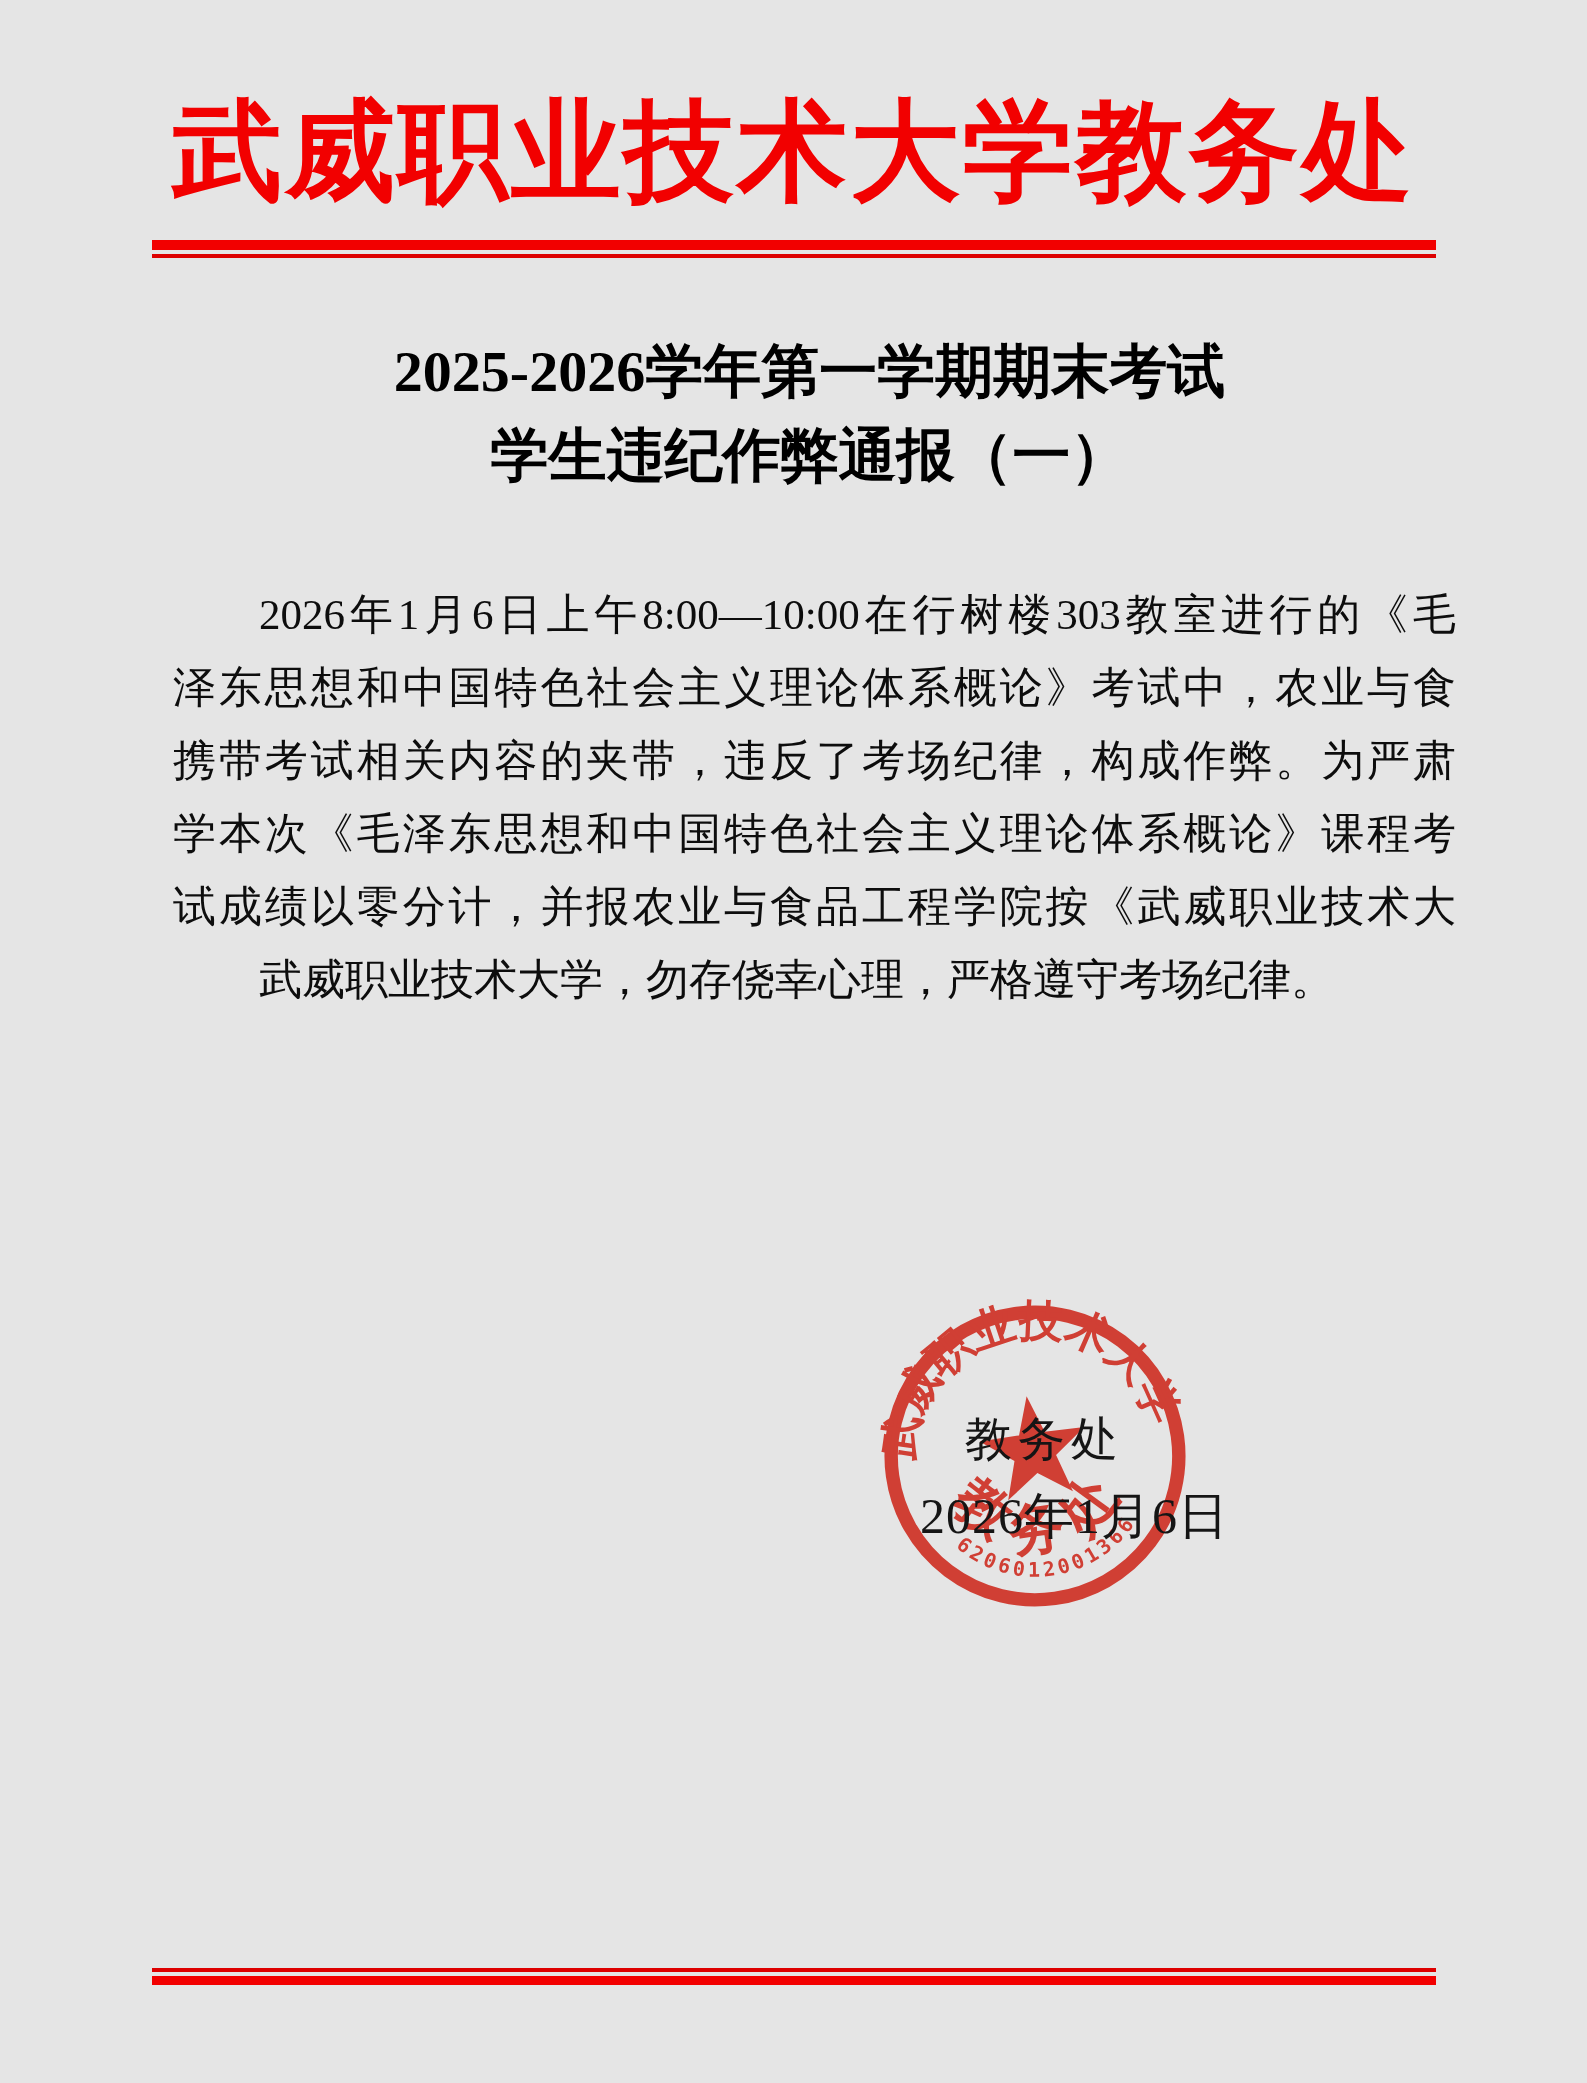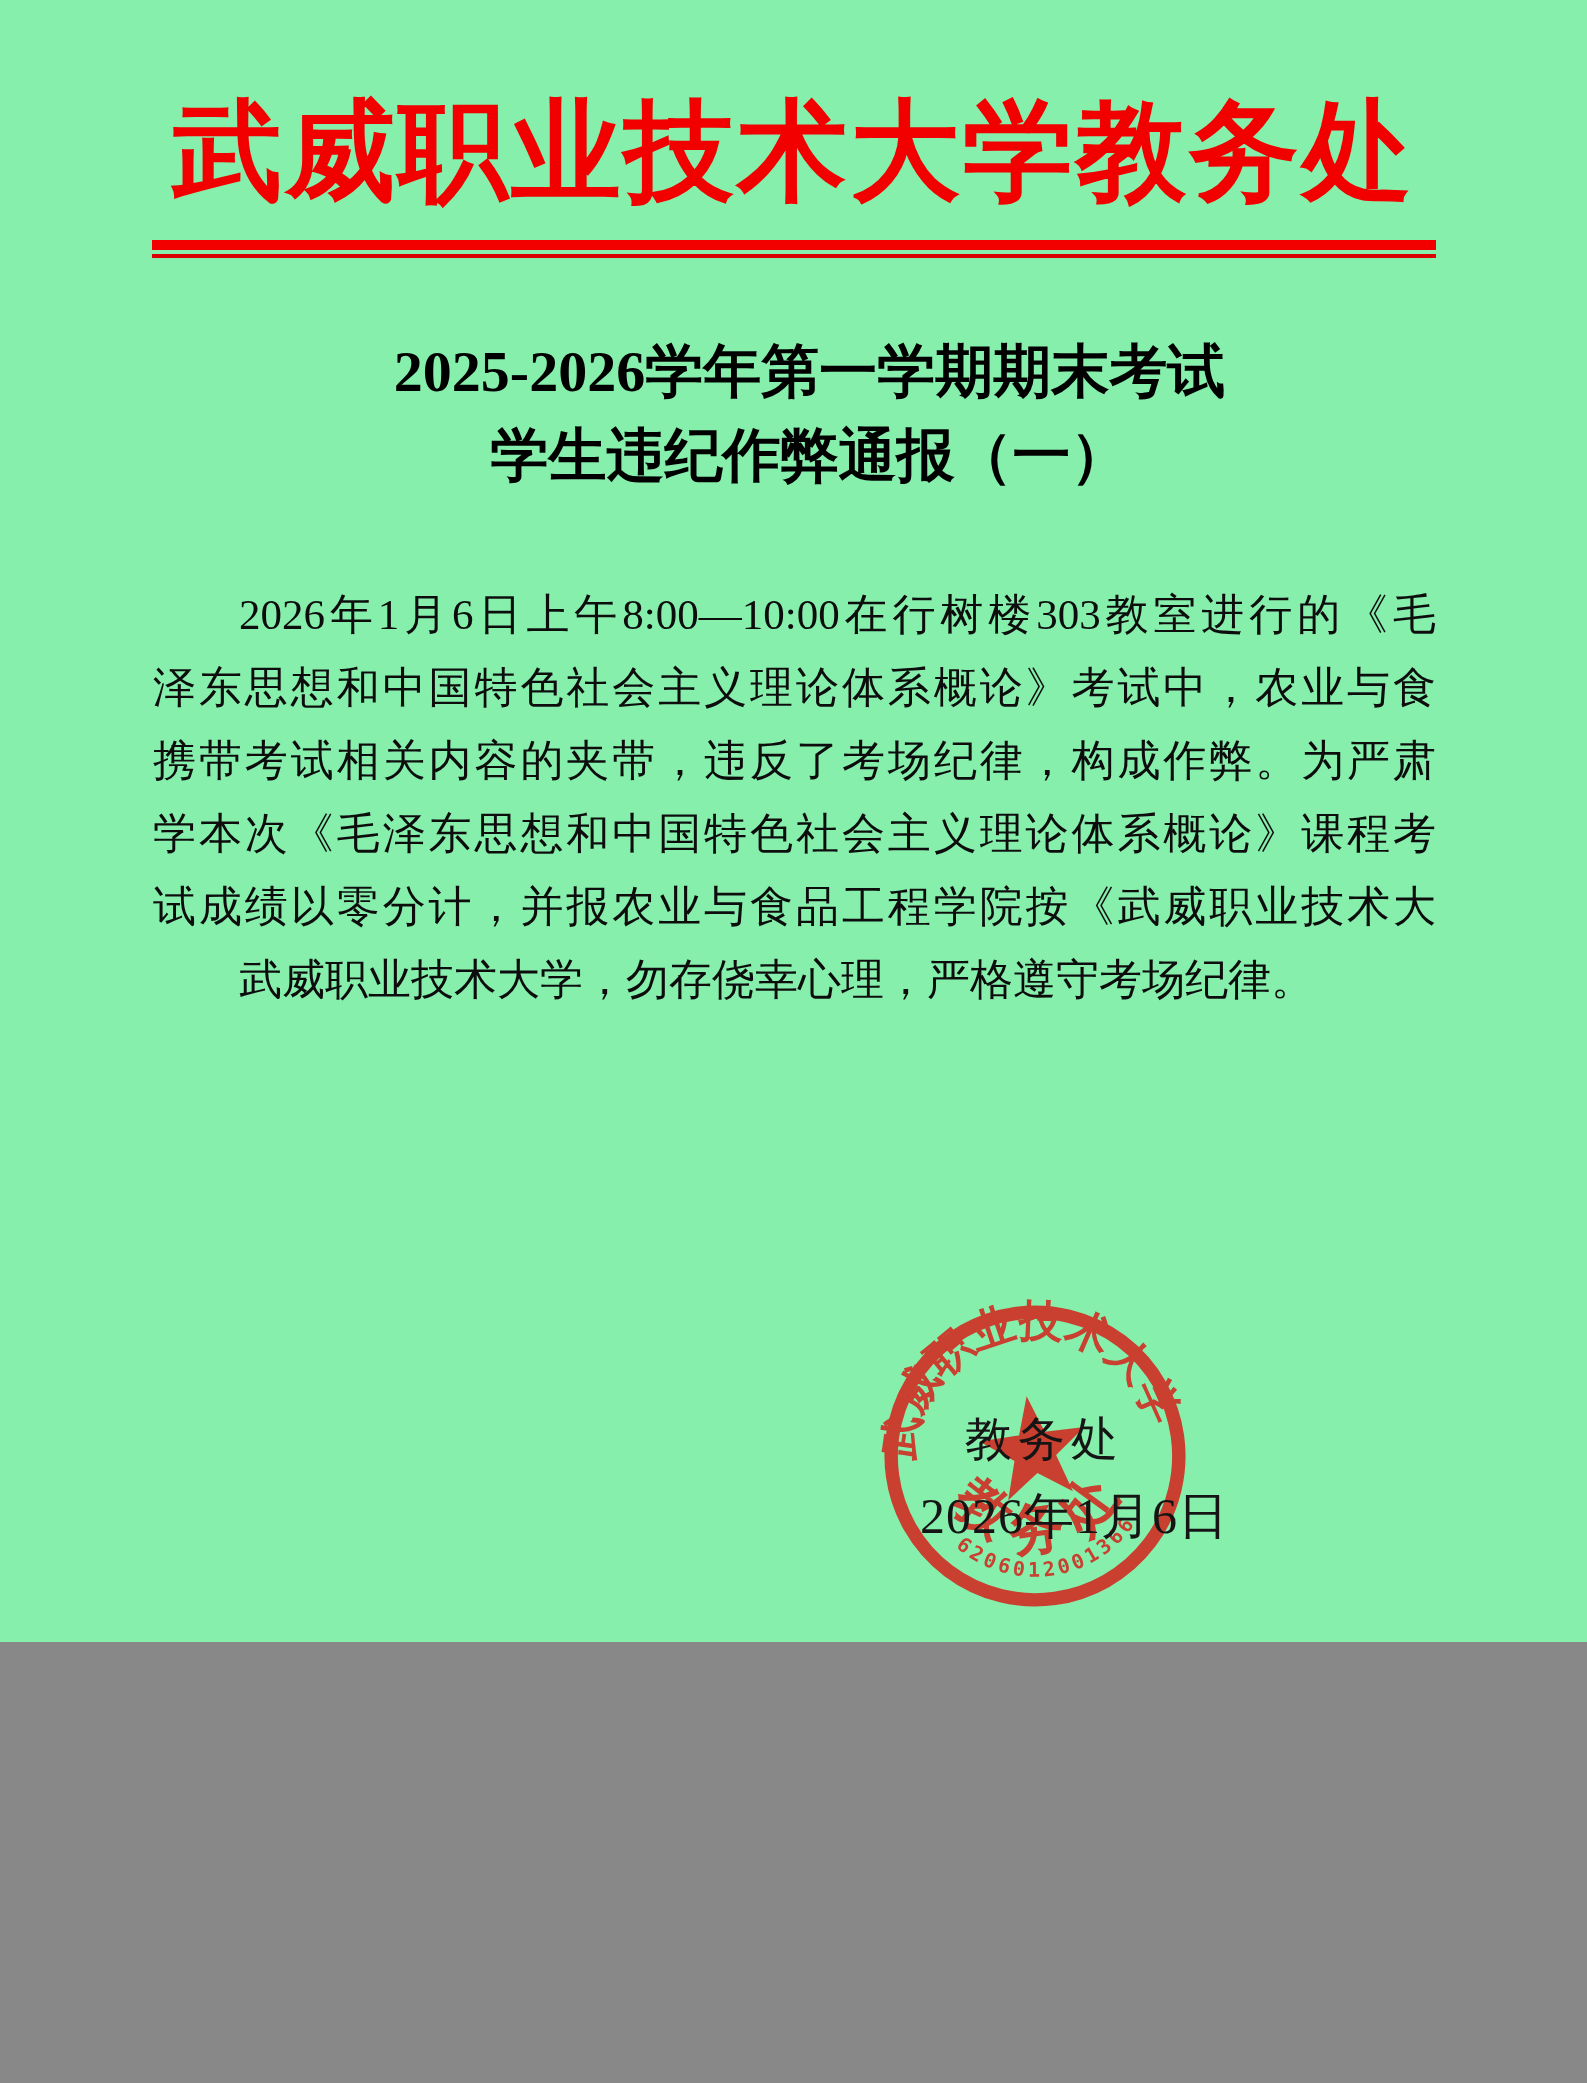--- a/index.html
+++ b/index.html
@@ -1,22 +1,22 @@
 <!DOCTYPE html>
 <html><head>
 <meta charset="utf-8">
 <style>
   html, body { margin: 0; padding: 0; background: #888; }
   * { box-sizing: border-box; }
   .page {
     position: relative;
     width: 1587px;
-    height: 1642px;
+    height: 2083px;
     margin: 0 auto;
-    background: #86efac;
+    background: #e5e5e5;
     font-family: "Liberation Serif", "DejaVu Serif", serif;
     color: #111;
     overflow: hidden;
   }
   .header-title {
     position: absolute;
     top: 78px;
     left: 0;
     width: 100%;
     text-align: center;
@@ -52,20 +52,21 @@
     font-size: 43px;
     line-height: 73px;
     color: #0d0d0d;
   }
   .body-line {
     width: 100%;
     text-align: justify;
     text-align-last: justify;
     text-justify: inter-character;
     white-space: nowrap;
+    margin-left: 20px;
   }
   .body-line.plain { text-align-last: left; }
   .body-line.indent { text-indent: 86px; }
   .seal-wrap {
     position: absolute;
     left: 872px;
     top: 1293px;
     width: 326px;
     height: 326px;
   }

